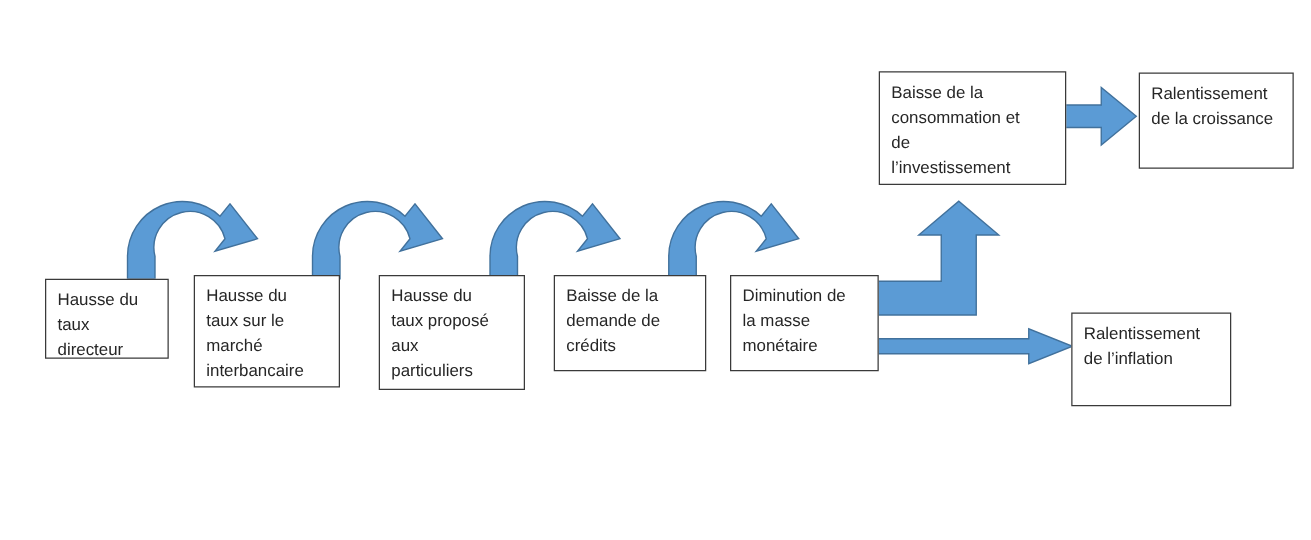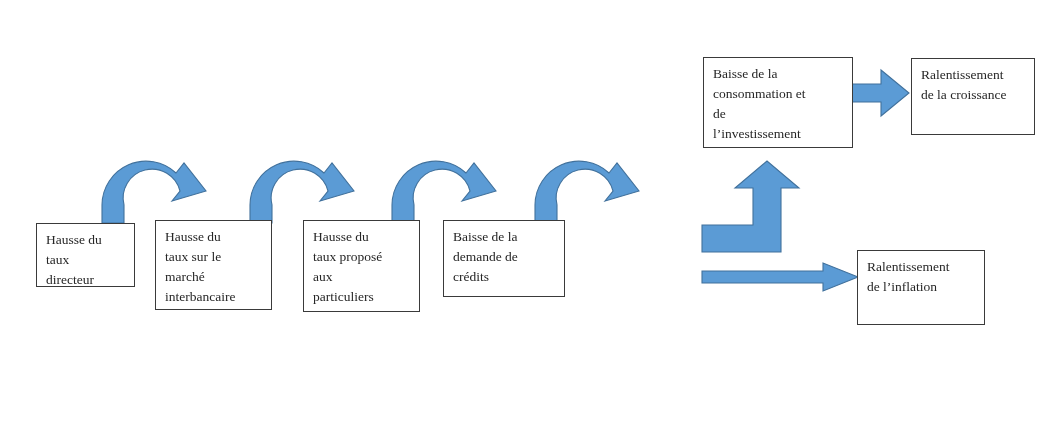--- a/index.html
+++ b/index.html
@@ -15,21 +15,21 @@
     background: #ffffff;
     overflow: hidden;
     font-family: "Liberation Sans", sans-serif;
   }
   .node {
     position: absolute;
     box-sizing: border-box;
     border: 1.2px solid #3a3a3a;
     background: #ffffff;
     color: #262626;
-    font-family: Liberation Serif, serif;
+    font-family: Liberation Sans, sans-serif;
     font-size: 13.5px;
     line-height: 20px;
     padding: 6px 9px;
     white-space: pre-line;
     z-index: 3;
   }
   .arrow-svg {
     position: absolute;
     z-index: 1;
     overflow: visible;
@@ -89,20 +89,23 @@
 
   <div class="node" style="left:303px; top:220px; width:117px; height:92px;">Hausse du
 taux proposé
 aux
 particuliers</div>
 
   <div class="node" style="left:443px; top:220px; width:122px; height:77px;">Baisse de la
 demande de
 crédits</div>
 
+  <div class="node" style="left:584px; top:220px; width:119px; height:77px;">Diminution de
+la masse
+monétaire</div>
 
   <div class="node" style="left:703px; top:57px; width:150px; height:91px;">Baisse de la
 consommation et
 de
 l’investissement</div>
 
   <div class="node" style="left:911px; top:58px; width:124px; height:77px;">Ralentissement
 de la croissance</div>
 
   <div class="node" style="left:857px; top:250px; width:128px; height:75px;">Ralentissement

